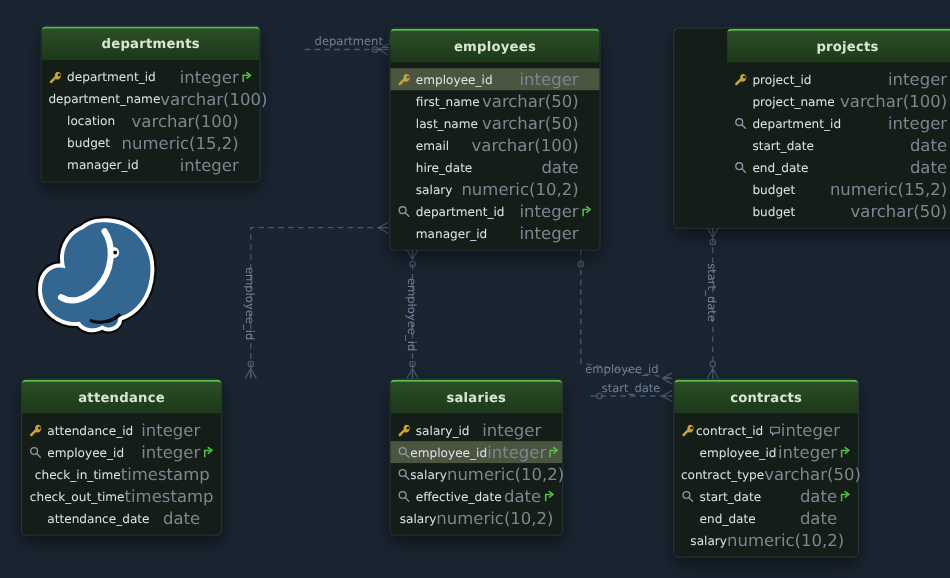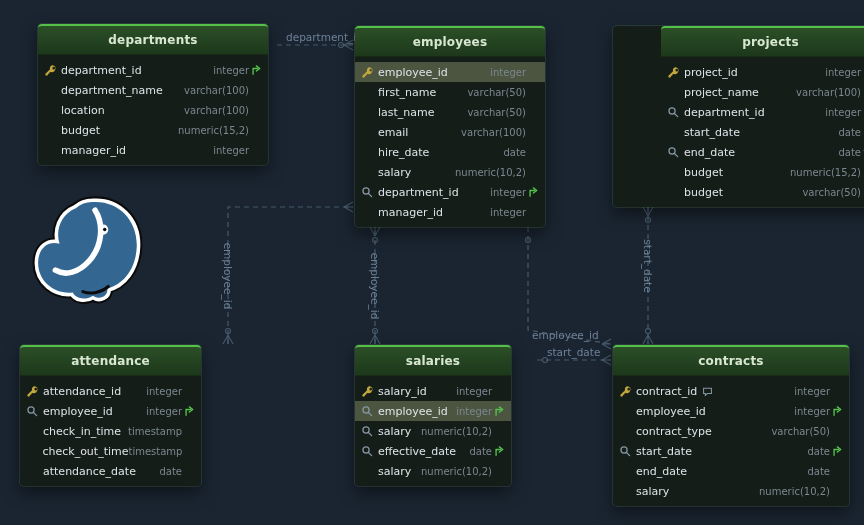--- a/index.html
+++ b/index.html
@@ -17,21 +17,21 @@
          display:flex;align-items:center;justify-content:center;border-bottom:1px solid rgba(0,0,0,.45)}
   .title{color:var(--title_text,#d9e7d2);font-size:12px;font-weight:bold;letter-spacing:.2px}
   .tbody{padding:5px 0}
   .row{height:20px;display:flex;align-items:center;padding:0 6px}
   .row.hl{background:var(--hl_bg,#4c5540)}
   .ic{width:17px;display:flex;align-items:center}
   .ic.key{color:var(--key,#c3a73d)}
   .ic.magnifier{color:var(--muted_icon,#8497a4)}
   .nm{color:var(--row_text,#dce3e8);font-size:11px;white-space:nowrap}
   .note{margin-left:5px;display:flex;color:var(--muted_icon,#8497a4)}
-  .tp{margin-left:auto;color:var(--type_text,#7b8791);font-size:10px;white-space:nowrap}
+  .tp{margin-left:auto;color:var(--type_text,#7b8791);font-size:15px;white-space:nowrap}
   .ar{width:13px;display:flex;justify-content:flex-end;color:var(--arrow,#55c34b)}
   .ar.flip svg{transform:scaleX(-1)}
   .logo{position:absolute;left:26px;top:196px;width:130px;height:122px}
 </style>
 </head>
 <body>
 
 <div id="canvas">
   <svg id="wires" width="864" height="525">
       <polyline points="277,45 353,45" class="wire"></polyline>
@@ -68,21 +68,21 @@
   <svg class="logo" viewBox="0 0 120 120">
     <path d="M61 6 C87 4 106 24 105 50 C104 72 92 87 76 91 C77 98 69 103 62 98 C54 103 45 101 42 95 C24 97 8 84 8 66 C8 51 18 44 29 47 C25 34 30 18 45 12 C50 8 55 6 61 6 Z" fill="none" stroke="#0b0b0b" stroke-width="11" stroke-linejoin="round"></path>
     <path d="M61 6 C87 4 106 24 105 50 C104 72 92 87 76 91 C77 98 69 103 62 98 C54 103 45 101 42 95 C24 97 8 84 8 66 C8 51 18 44 29 47 C25 34 30 18 45 12 C50 8 55 6 61 6 Z" fill="#336791" stroke="#ffffff" stroke-width="7" stroke-linejoin="round" paint-order="stroke"></path>
     <path d="M64 14 C73 28 71 50 58 64 C48 75 35 79 25 73" fill="none" stroke="#ffffff" stroke-width="5.5" stroke-linecap="round"></path>
     <circle cx="72" cy="33" r="5" fill="#ffffff"></circle>
     <circle cx="73.5" cy="33" r="1.7" fill="#0b0b0b"></circle>
     <path d="M77 89 C70 95 60 97 52 94" fill="none" stroke="#0b0b0b" stroke-width="3" stroke-linecap="round"></path>
   </svg>
 
   <div id="tables">
-      <div class="table" style="left: 38px; top: 24px; width: 230px;">
+      <div class="table" style="left: 38px; top: 24px; width: 198px;">
         <div class="thead">
           <span class="title">departments</span>
         </div>
         <div class="tbody">
           <div class="row">
             <span class="ic key">
               <svg width="13" height="13" viewBox="0 0 16 16">
                 <path fill="currentColor" d="M10.9 1.5a3.7 3.7 0 0 0-3.5 4.9L1.5 12.3l.8 2.2 2.3-.8.4-1.5 1.5-.4.4-1.5 1.6-.4A3.7 3.7 0 1 0 10.9 1.5zm1.1 2a1.6 1.6 0 1 1 0 3.2 1.6 1.6 0 0 1 0-3.2z"></path>
               </svg>
             </span>
@@ -373,21 +373,21 @@
             </span>
           </div>
           <div class="row">
             <span class="ic "></span>
             <span class="nm">salary</span>
             <span class="tp">numeric(10,2)</span>
             <span class="ar"></span>
           </div>
         </div>
       </div>
-      <div class="table" style="left: 613px; top: 345px; width: 236px;">
+      <div class="table" style="left: 613px; top: 345px; width: 167px;">
         <div class="thead">
           <span class="title">contracts</span>
         </div>
         <div class="tbody">
           <div class="row">
             <span class="ic key">
               <svg width="13" height="13" viewBox="0 0 16 16">
                 <path fill="currentColor" d="M10.9 1.5a3.7 3.7 0 0 0-3.5 4.9L1.5 12.3l.8 2.2 2.3-.8.4-1.5 1.5-.4.4-1.5 1.6-.4A3.7 3.7 0 1 0 10.9 1.5zm1.1 2a1.6 1.6 0 1 1 0 3.2 1.6 1.6 0 0 1 0-3.2z"></path>
               </svg>
             </span>

